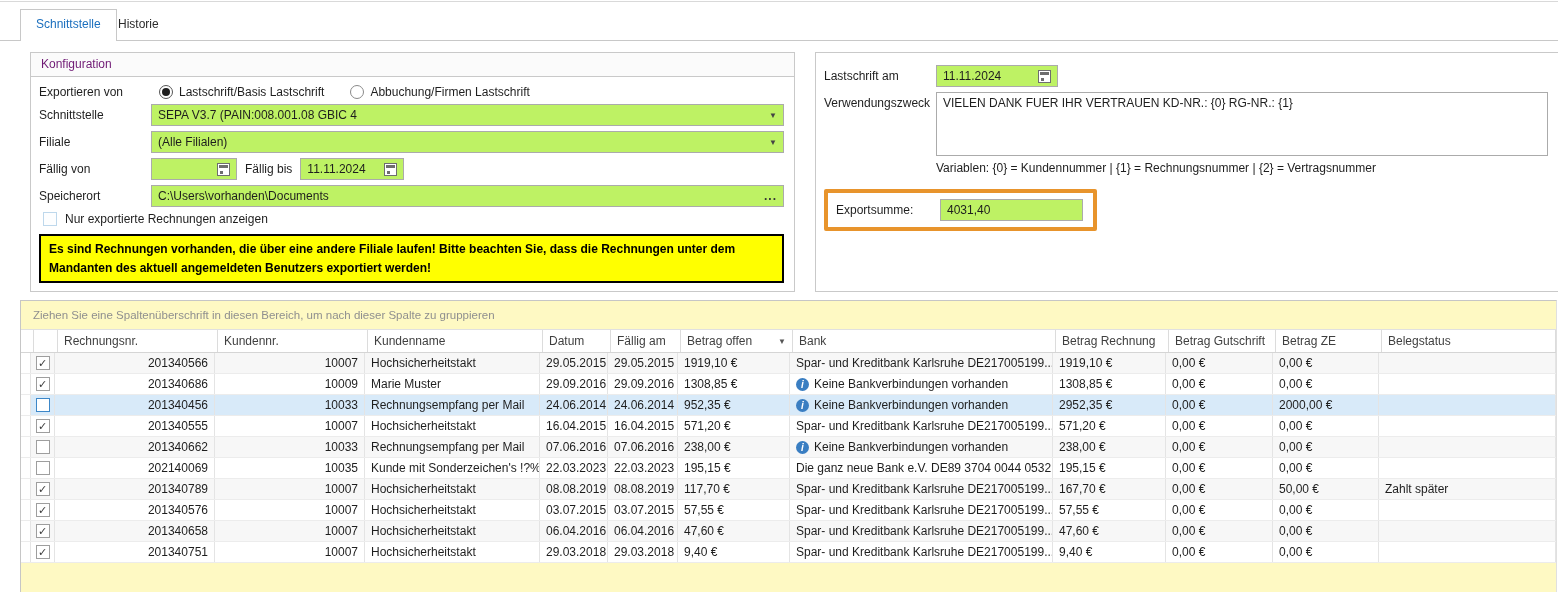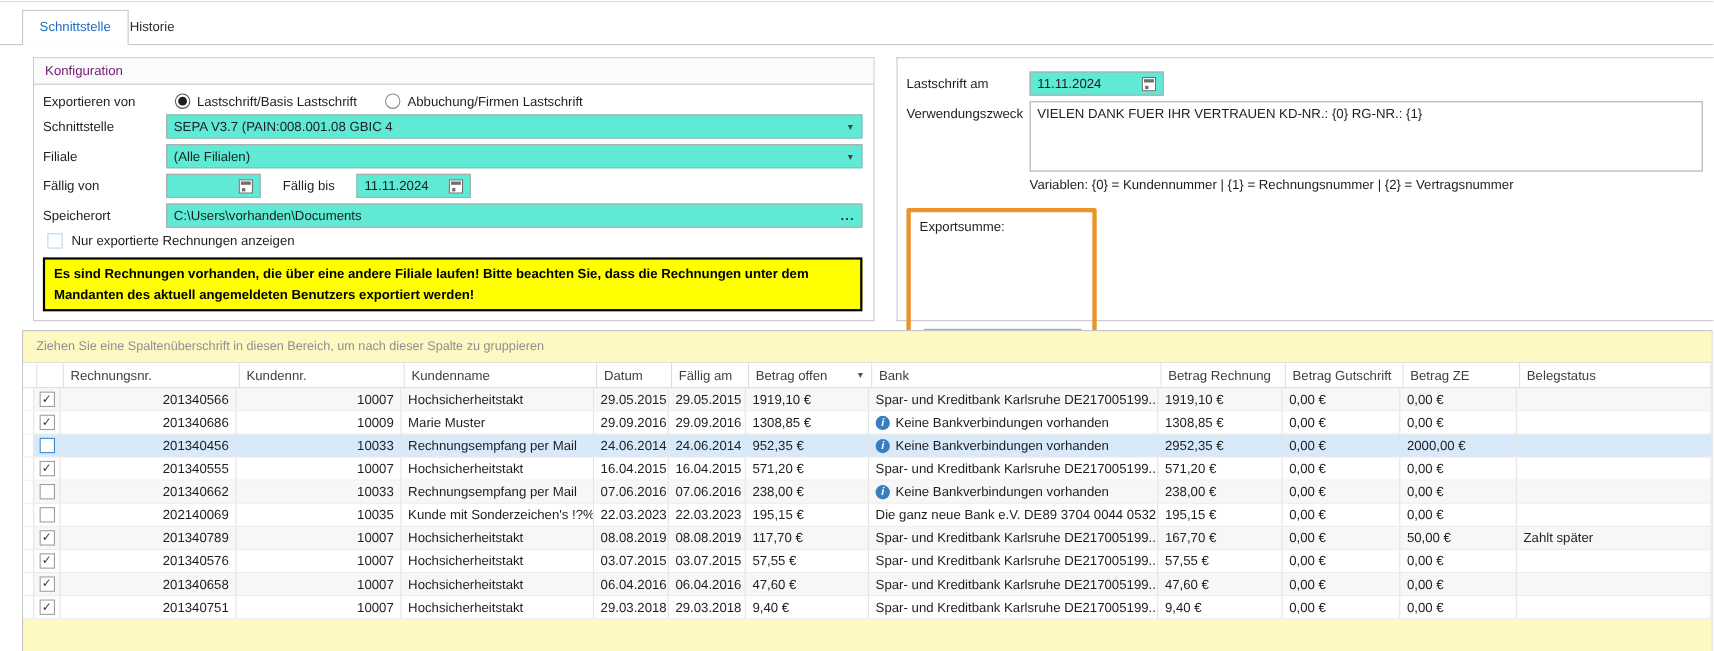--- a/index.html
+++ b/index.html
@@ -17,21 +17,21 @@
 
   
   .panel { position:absolute; top:52px; border:1px solid #c9c9c9; background:#fff; }
   .panel-hdr { height:24px; line-height:23px; padding:0 10px; border-bottom:1px solid #c9c9c9; background:#fbfbfb; color:#701a75; }
   .panel-left { left:30px; width:765px; height:240px; }
   .panel-right { left:815px; width:743px; height:240px; border-right:none; }
   .pcontent { padding:8px 10px 4px 8px; }
 
   .frow { display:flex; align-items:center; margin-bottom:5px; }
   .flabel { width:112px; flex:0 0 112px; color:#1e1e1e; }
-  .field { border:1px solid #ababab; height:22px; background:#5eead4; display:flex; align-items:center; padding:0 6px; overflow:hidden; white-space:nowrap; }
+  .field { border:1px solid #ababab; height:22px; background:#bef264; display:flex; align-items:center; padding:0 6px; overflow:hidden; white-space:nowrap; }
   .grow1 { flex:1; }
   .combo-arrow { margin-left:auto; font-size:8px; color:#444; padding-left:6px; }
   .ellipsis-btn { margin-left:auto; color:#333; letter-spacing:1px; font-weight:bold; padding-left:6px; cursor:default; }
 
   .radio { width:14px; height:14px; border:1px solid #565656; border-radius:50%; background:#fff; position:relative; flex:0 0 14px; margin-right:6px; }
   .radio.unsel { border-color:#8a8a8a; }
   .radio.selected::after { content:""; position:absolute; left:2px; top:2px; right:2px; bottom:2px; border-radius:50%; background:#1e1e1e; }
   .radio-lab { margin-right:26px; }
 
   .cal { width:13px; height:13px; border:1px solid #6e6e6e; background:#fff; position:relative; flex:0 0 13px; margin-left:auto; }
@@ -40,21 +40,21 @@
 
   .formcb { width:14px; height:14px; border:1px solid #bed8ec; background:#fdfeff; flex:0 0 14px; margin:0 8px 0 4px; }
 
   .warnbox { margin-top:8px; background:#ffff00; border:2px solid #000; padding:4px 8px; font-weight:bold; color:#000; line-height:1.55; }
 
   .vz-row { display:flex; align-items:flex-start; margin-bottom:5px; }
   .vz-box { border:1px solid #ababab; height:64px; background:#fff; padding:3px 6px; flex:1; overflow:hidden; }
   .note { margin:4px 0 0 112px; color:#1e1e1e; }
 
   .export-wrap { margin-top:14px; }
-  .export-box { display:inline-flex; border:4px solid #e8942c; border-radius:2px; padding:6px 10px 6px 8px;flex-direction:column; }
+  .export-box { display:inline-flex; align-items:center; border:4px solid #e8942c; border-radius:2px; padding:6px 10px 6px 8px; }
   .export-box .field { width:143px; margin-left:4px; }
   .export-box .flabel { width:100px; flex:0 0 100px; }
 
   
   .grid { position:absolute; left:20px; top:300px; width:1537px; bottom:0; border-left:1px solid #c6c6c6; border-top:1px solid #c6c6c6; border-right:1px solid #e0e0e0; background:#fef9c3; overflow:hidden; }
   .groupband { height:29px; display:flex; align-items:center; padding-left:12px; color:#8f8f8f; font-size:11.5px; border-bottom:1px solid #e0e0e0; }
   .ghead { display:flex; height:23px; border-bottom:1px solid #d5d5d5; color:#3f3f3f; }
   .hcell { border-right:1px solid #dcdcdc; padding:3px 6px; white-space:nowrap; overflow:hidden; display:flex; align-items:center; background:#fff; }
   .grow-row { display:flex; height:21px; border-bottom:1px solid #ececec; background:#fff; }
   .grow-row.alt { background:#f7f7f7; }
@@ -99,21 +99,21 @@
         <span>(Alle Filialen)</span>
         <span class="combo-arrow">▼</span>
       </div>
     </div>
     <div class="frow">
       <span class="flabel">Fällig von</span>
       <div class="field" style="width:86px">
         <span></span>
         <span class="cal"></span>
       </div>
-      <span style="margin:0 20px">Fällig bis</span>
+      <span style="margin:0 8px">Fällig bis</span>
       <div class="field" style="width:104px">
         <span>11.11.2024</span>
         <span class="cal"></span>
       </div>
     </div>
     <div class="frow">
       <span class="flabel">Speicherort</span>
       <div class="field grow1">
         <span>C:\Users\vorhanden\Documents</span>
         <span class="ellipsis-btn">...</span>

